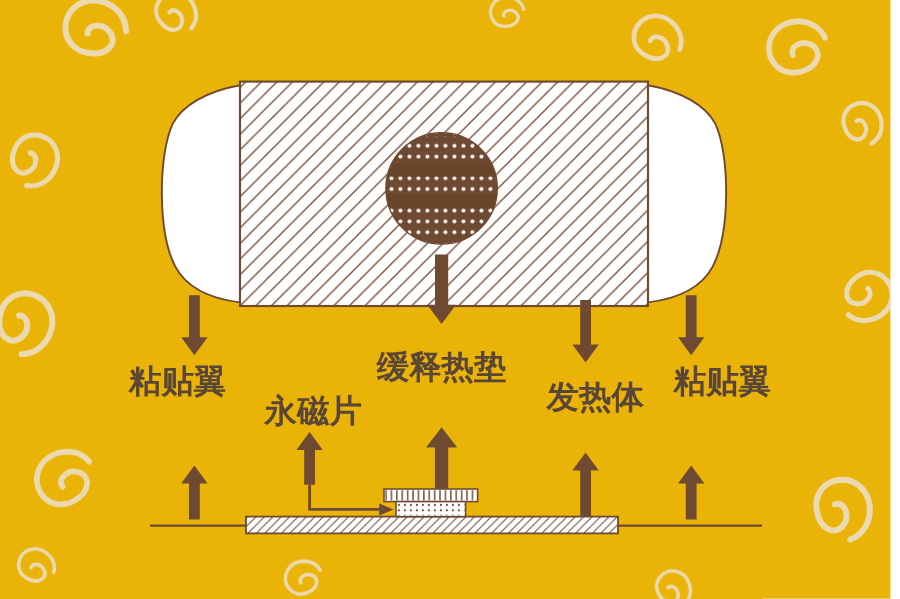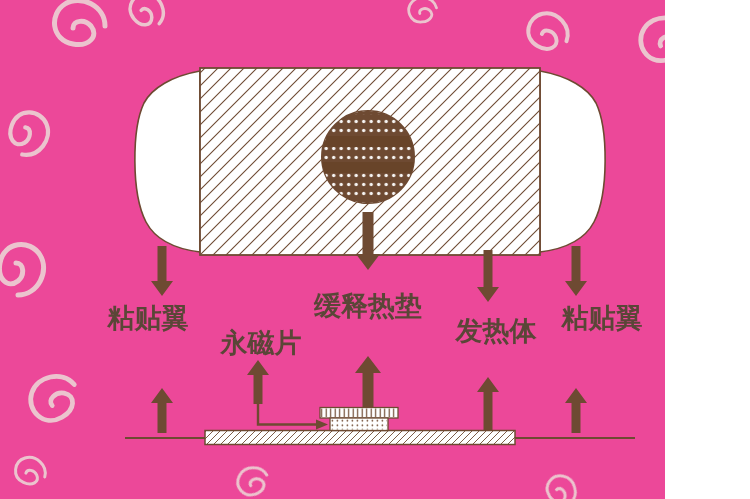--- a/index.html
+++ b/index.html
@@ -1,20 +1,20 @@
 <!DOCTYPE html>
 <html><head>
 <meta charset="utf-8">
 <style>
   html,body{margin:0;padding:0;background:#ffffff;}
   .stage{
     position:relative;
-    width:665px;height:499px;
+    width:742px;height:499px;
     overflow:hidden;
-    background:#ec4899;
+    background:#eab308;
     font-family:"DejaVu Sans","Liberation Sans",sans-serif;
   }
   svg{display:block;}
   text.diagram-label{
     font-family:"DejaVu Sans","Liberation Sans",sans-serif;
     font-weight:700;
     font-size:27px;
     fill:#5a4637;
   }
 </style>

